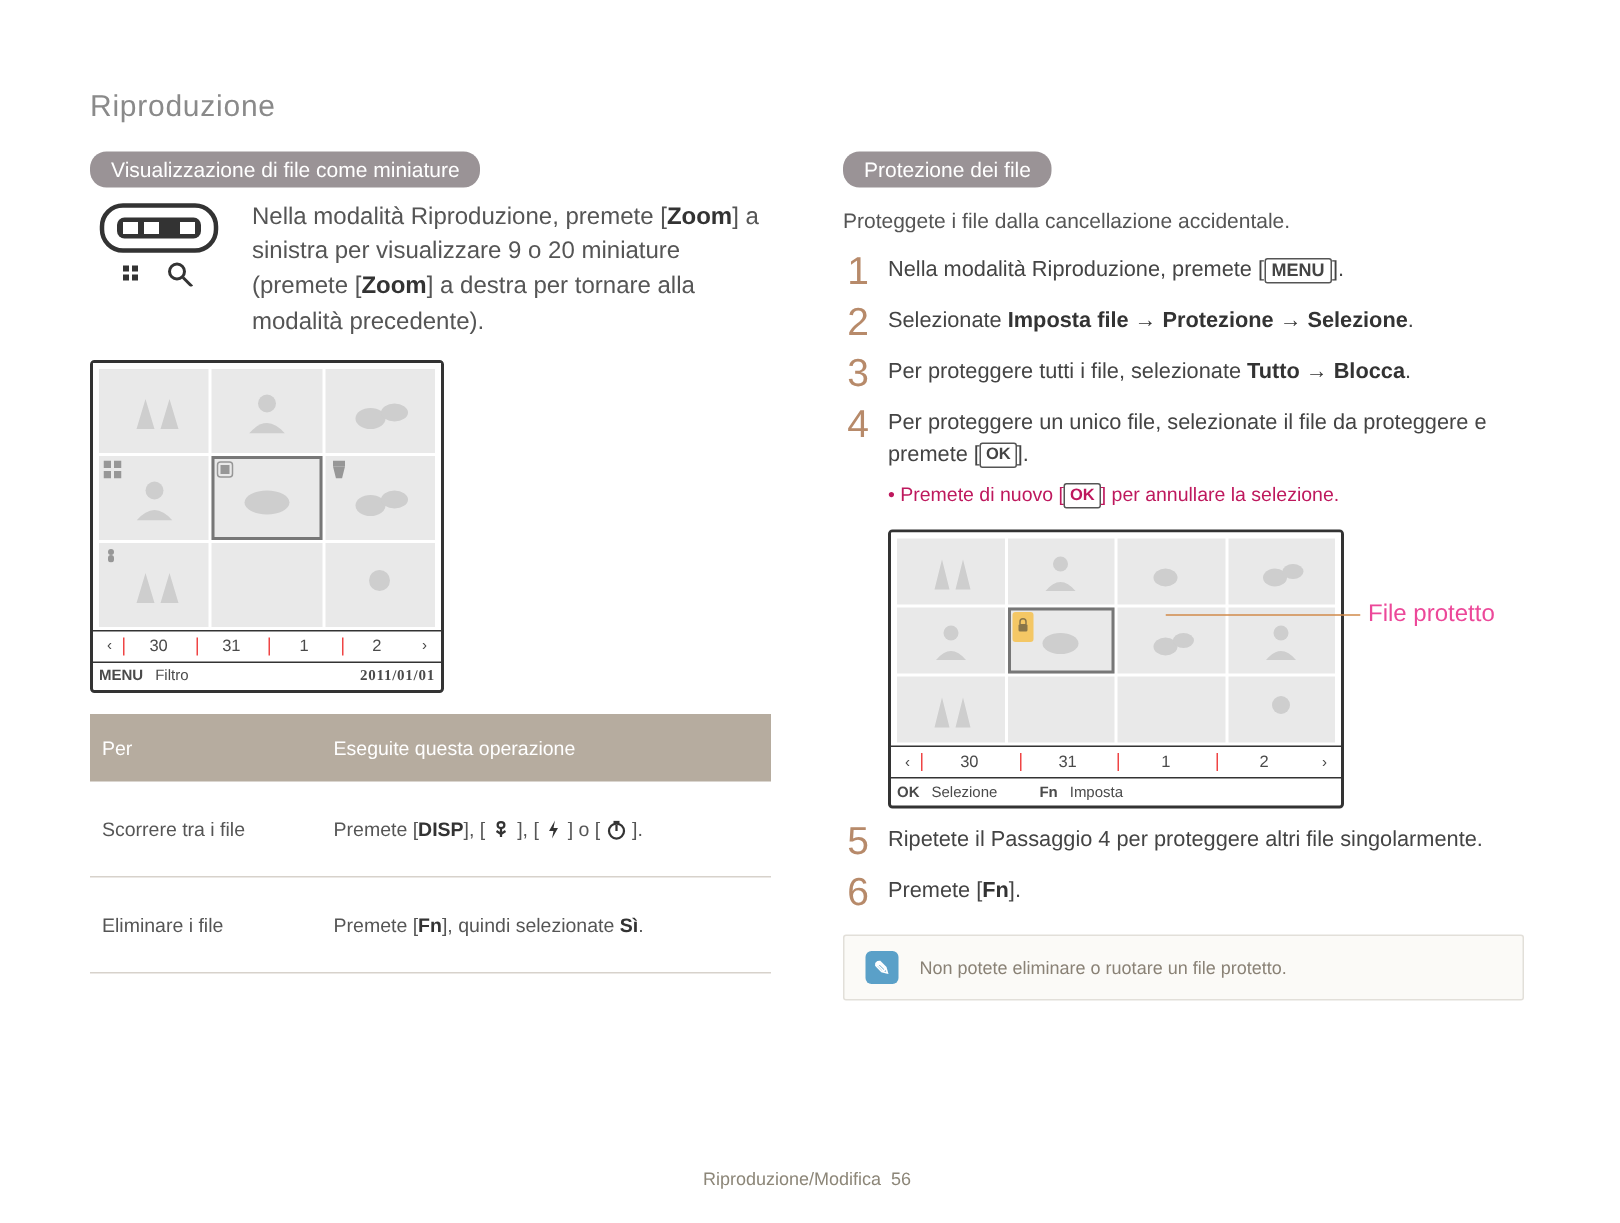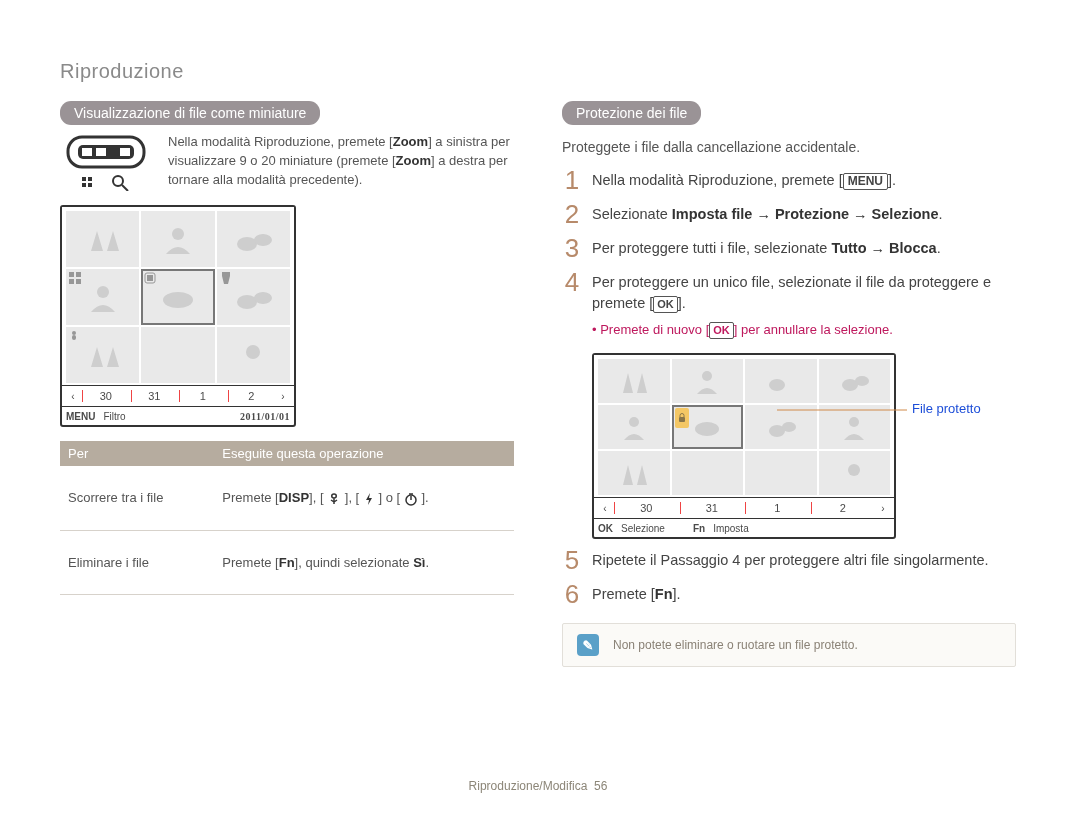--- a/index.html
+++ b/index.html
@@ -6,50 +6,50 @@
 body{margin:0;background:#fff;font-family:Arial,Helvetica,sans-serif;color:#4a4a4a}
 .page{width:1076px;height:815px;position:relative;box-sizing:border-box;padding:60px 60px 0 60px}
 .breadcrumb{color:#8a8a8a;font-size:20px;font-weight:300;margin-bottom:18px;letter-spacing:.5px}
 .cols{display:flex;gap:48px}
 .col{flex:1;min-width:0}
 .pill{display:inline-block;background:#9a9396;color:#fff;padding:4px 14px;border-radius:11px;font-size:14px;margin-bottom:8px}
 .lead{font-size:14px;color:#555;margin:6px 0 12px}
 .inline{display:flex;gap:16px;align-items:flex-start}
 .zoom-sketch{flex:0 0 auto}
 .zoom-sketch svg{display:block}
-.small{font-size:13px;color:#555;line-height:1.45}
+.small{font-size:16px;color:#555;line-height:1.45}
 .boxed{display:inline-block;border:1px solid #555;border-radius:2px;padding:0 4px;font-weight:700;font-size:12px;line-height:15px;vertical-align:middle}
 .boxed-ok{font-size:11px;padding:0 3px}
 .thumb-preview{border:2px solid #333;border-radius:3px;width:232px;margin-top:14px}
 .thumb-grid{display:grid;grid-template-columns:repeat(3,1fr);gap:2px;padding:4px 4px 2px 4px;background:#fff}
 .tcell{position:relative;background:#e9e9e9;height:56px;display:flex;align-items:center;justify-content:center}
 .tcell svg{opacity:.55}
 .tcell .corner-ic{position:absolute;top:3px;left:3px;fill:#555}
 .tcell.sel{outline:2px solid #777;outline-offset:-2px}
 .date-strip{display:flex;align-items:center;border-top:1px solid #333;font-size:11px;height:20px;padding:0 4px;gap:2px}
 .ds-cell{flex:1;text-align:center;border-left:1px solid #ef4444}
 .ds-cell:first-child{border-left:none}
 .arrow{width:14px;text-align:center;font-size:10px}
 .filt-strip{display:flex;align-items:center;border-top:1px solid #333;font-size:10px;height:18px;padding:0 4px;gap:8px}
 .filt-strip .lbl{font-weight:700}
 .ops-tbl{width:100%;border-collapse:collapse;margin-top:14px;font-size:13px}
-.ops-tbl th{background:#b6ac9f;color:#fff;font-weight:400;text-align:left;padding:5px 8px}
+.ops-tbl th{background:#b6ac9f;color:#fff;font-weight:400;text-align:left;padding:15px 8px}
 .ops-tbl td{border-bottom:1px solid #d7d2cb;padding:24px 8px;color:#555}
 .ops-tbl td:first-child{width:34%}
 .bold{font-weight:700;color:#333}
 .steps{margin-top:10px}
 .step{display:flex;gap:10px;margin:8px 0}
 .step-num{font-size:26px;color:#b78a6a;line-height:1;width:20px;flex:0 0 20px;text-align:center}
 .step-text{font-size:14.5px;color:#444;line-height:1.45;padding-top:3px}
 .step-sub{font-size:13px;color:#be185d;margin:3px 0 0 30px}
 .tipbox{border:1px solid #e2dfd9;background:#fbfaf7;display:flex;align-items:center;gap:14px;padding:10px 14px;margin-top:16px;border-radius:2px}
 .tip-ic{width:22px;height:22px;border-radius:4px;background:#5aa0c8;color:#fff;display:flex;align-items:center;justify-content:center;font-size:13px;font-weight:700}
 .tipbox .txt{font-size:12px;color:#8a8276}
 .callout{position:relative}
-.callout-note{position:absolute;font-size:13px;color:#1d4ed8}
+.callout-note{position:absolute;font-size:16px;color:#ec4899}
 .footer{position:absolute;bottom:22px;left:0;right:0;text-align:center;font-size:12px;color:#8c8678}
 .ic-sil{fill:#b8b8b8}
 .mono{font-family:Liberation Serif, serif;font-weight:700;letter-spacing:.5px}
 .key-icon{display:inline-flex;vertical-align:middle}
 </style>
 </head>
 <body>
 <div class="page">
 
 <div class="breadcrumb">Riproduzione</div>

